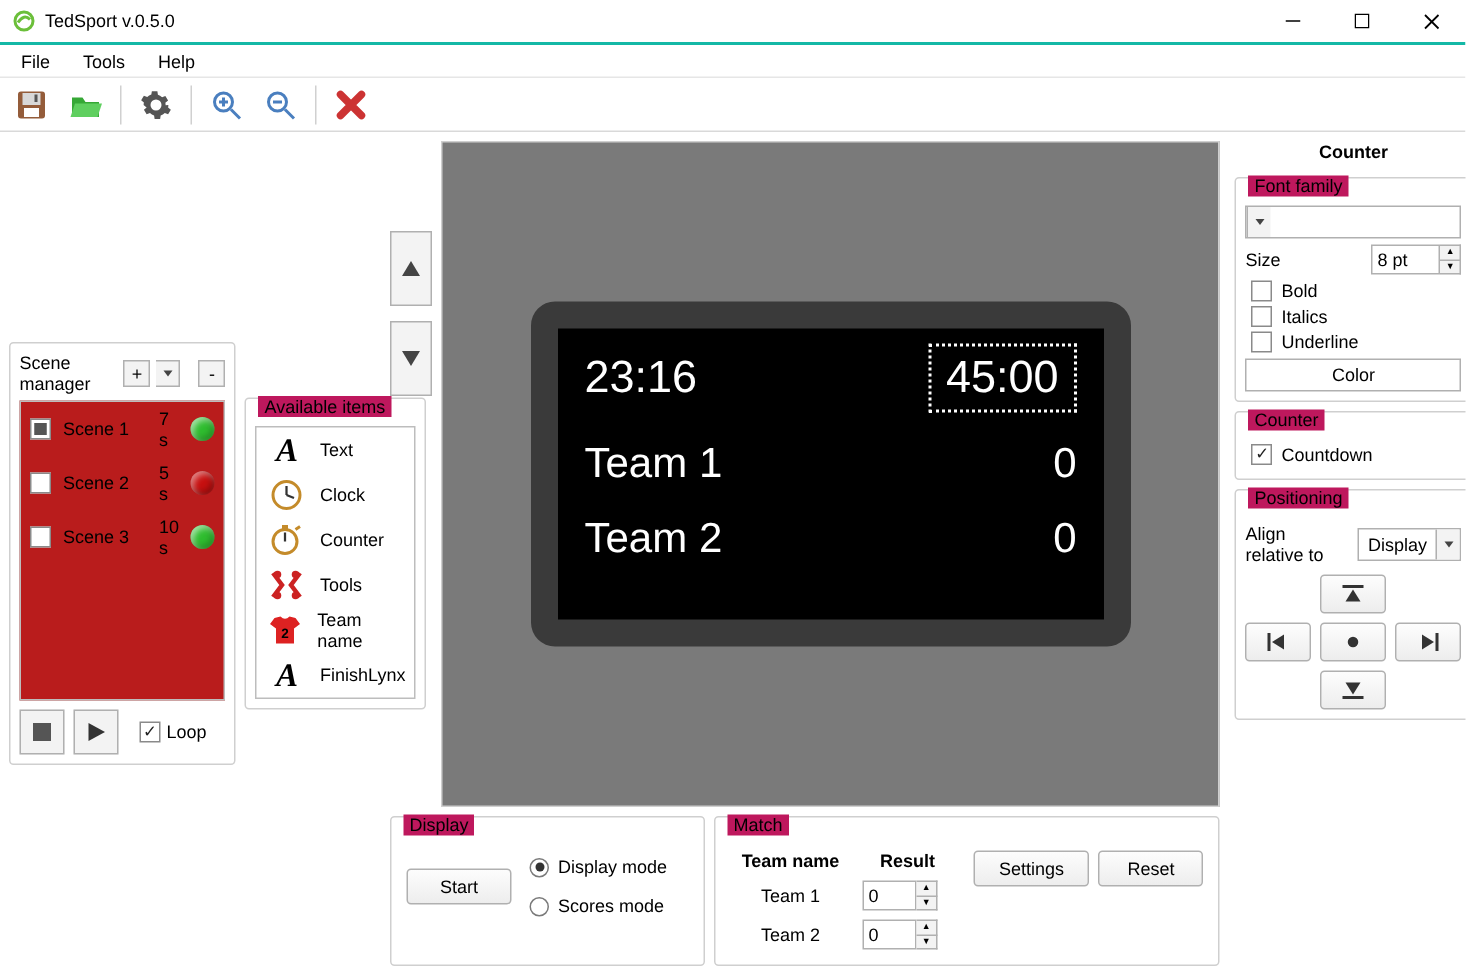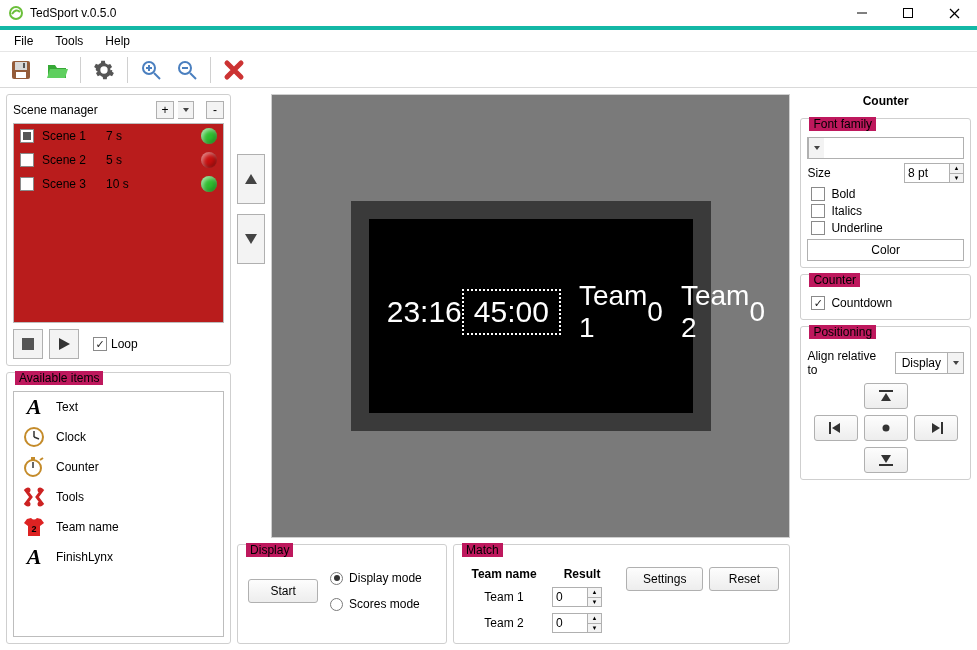--- a/index.html
+++ b/index.html
@@ -12,21 +12,21 @@
     width: 977px;
     height: 650px;
     overflow: hidden;
   }
   
   .titlebar {
     height: 30px;
     display: flex;
     align-items: center;
     padding: 0 0 0 8px;
-    border-bottom: 4px solid #14b8a6;
+    border-bottom: 2px solid #14b8a6;
   }
   .titlebar .app-icon {
     width: 16px; height: 16px; margin-right: 6px;
   }
   .titlebar .title { flex: 0 0 auto; }
   .titlebar .spacer { flex: 1; }
   .winbtn {
     width: 46px; height: 30px;
     display: flex; align-items: center; justify-content: center;
     font-family: Arial, sans-serif;
@@ -59,22 +59,23 @@
   
   .mainrow {
     display: flex;
     height: calc(650px - 30px - 22px - 36px);
   }
   
   .leftcol {
     width: 260px;
     padding: 6px;
     display: flex;
-    flex-direction: column;
+    flex-direction: row;
     gap: 6px;
+    align-items: center;
   }
   .groupbox {
     border: 1px solid #cfcfcf;
     border-radius: 3px;
     background: #fff;
     position: relative;
     padding: 18px 6px 6px 6px;
   }
   .groupbox > .legend {
     position: absolute;
@@ -176,28 +177,28 @@
   }
   .canvas {
     flex:1;
     background:#7a7a7a;
     display:flex; align-items:center; justify-content:center;
     border:1px solid #cfcfcf;
   }
   .scoreboard {
     background:#000;
     border:18px solid #3a3a3a;
-    border-radius:0;
-    width:360px;
+    border-radius:16px;
+    width:400px;
     height:230px;
     color:#fff;
     font-family: "Segoe UI", Arial, sans-serif;
     padding:10px 18px 18px 18px;
     display:flex;
-    flex-direction:row;
+    flex-direction:column;
     gap:18px;
   }
   .sbrow { display:flex; justify-content:space-between; align-items:center;}
   .sb-time { font-size:30px; font-weight:400;}
   .sb-counter {
     font-size:30px;
     border:2px dotted #fff;
     padding:4px 10px;
   }
   .sb-team { font-size:28px;}

